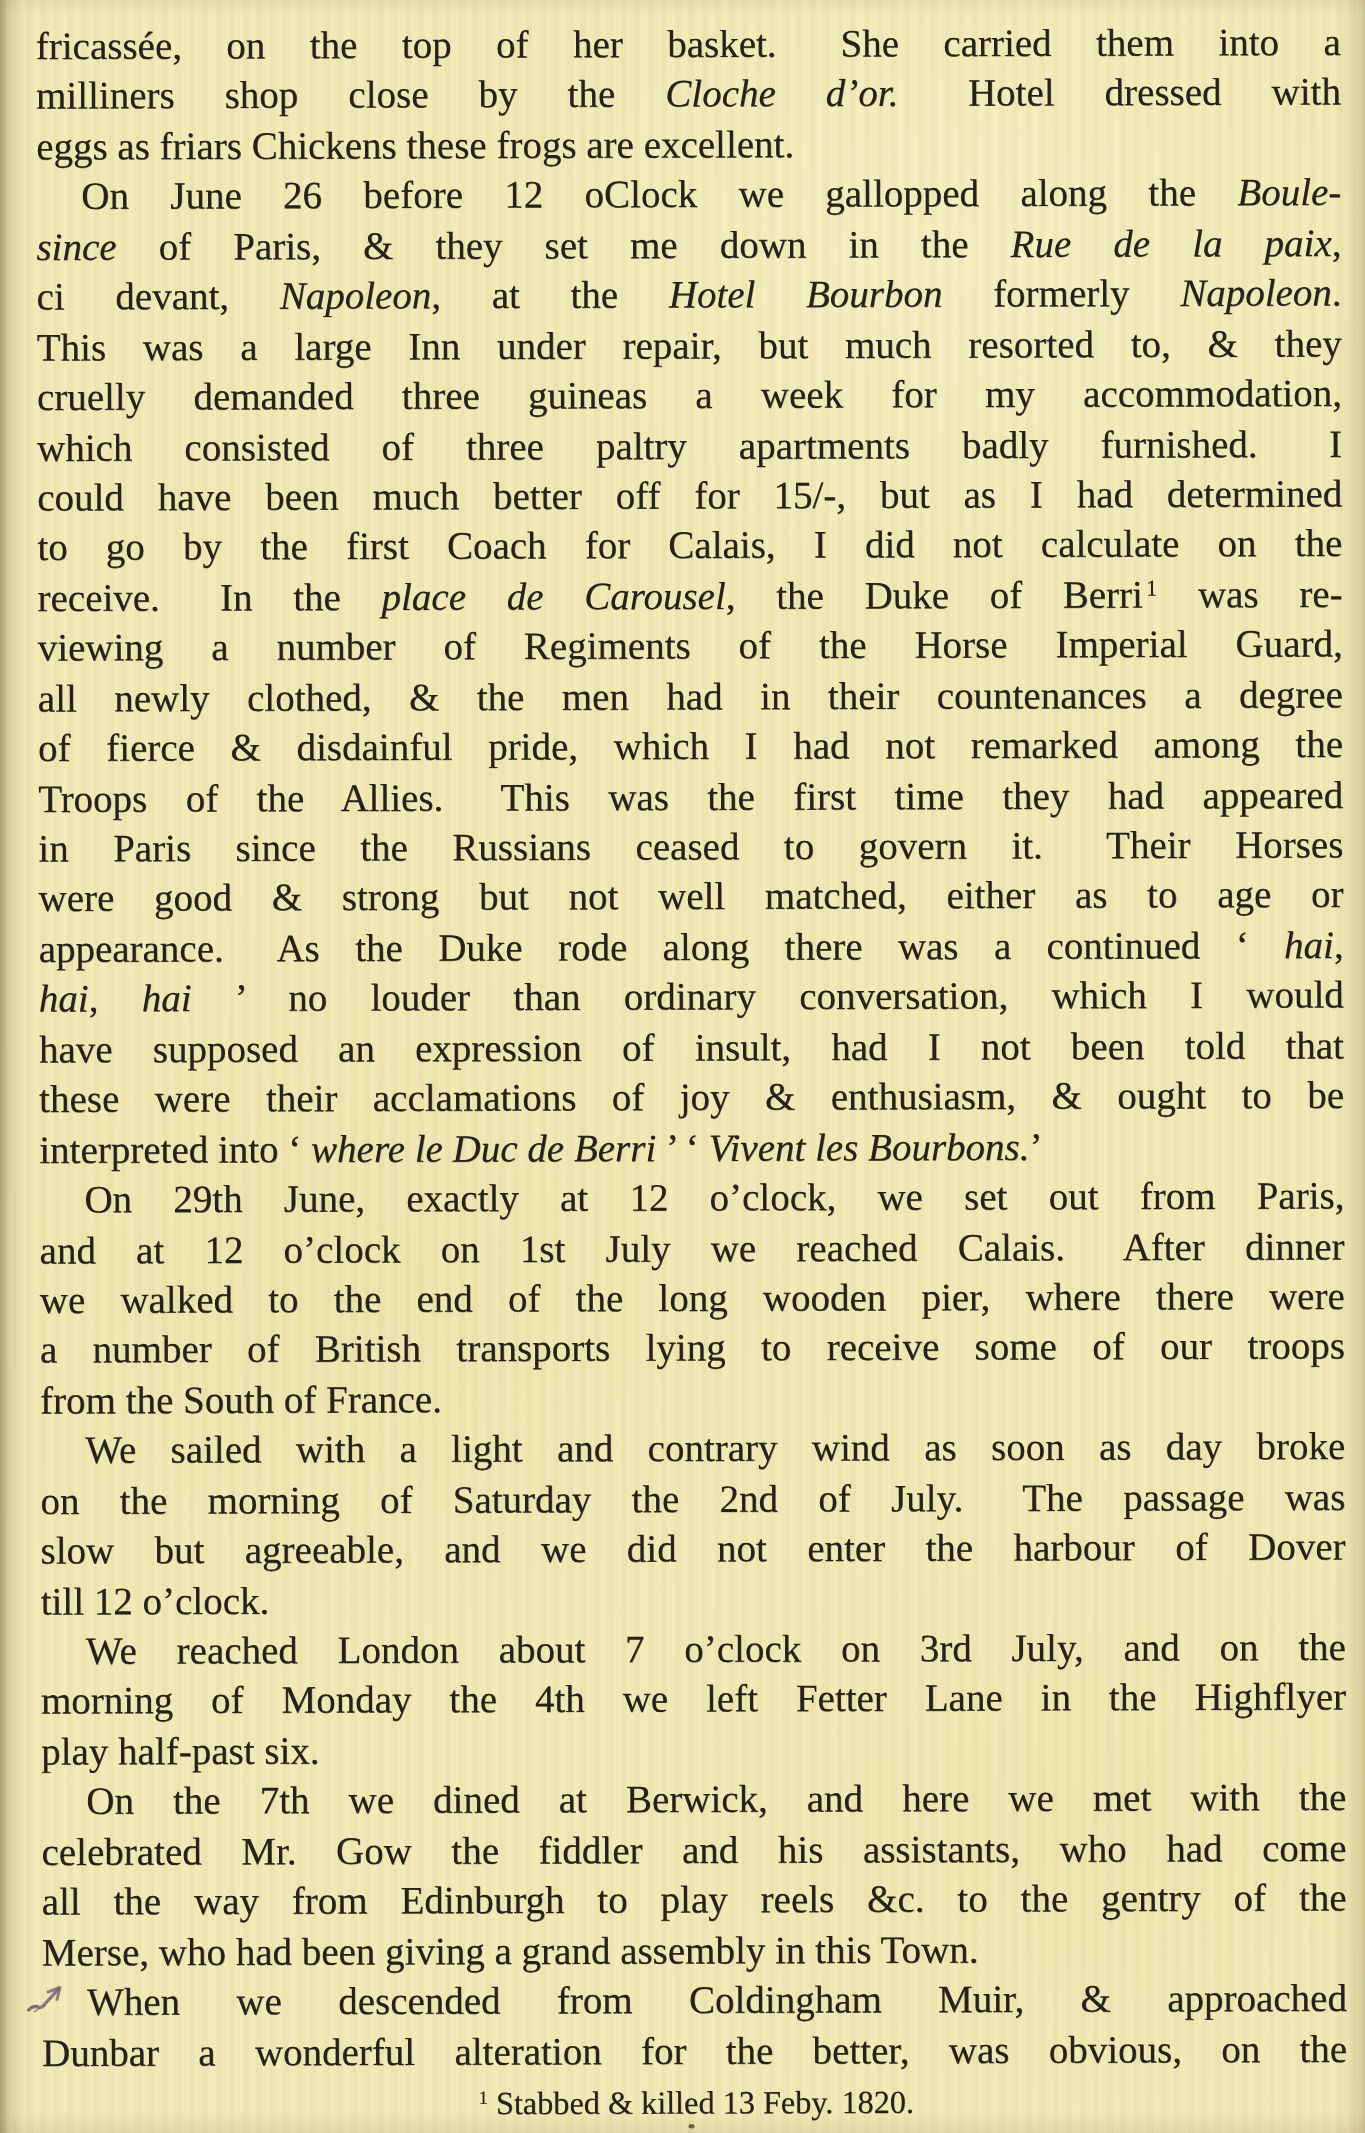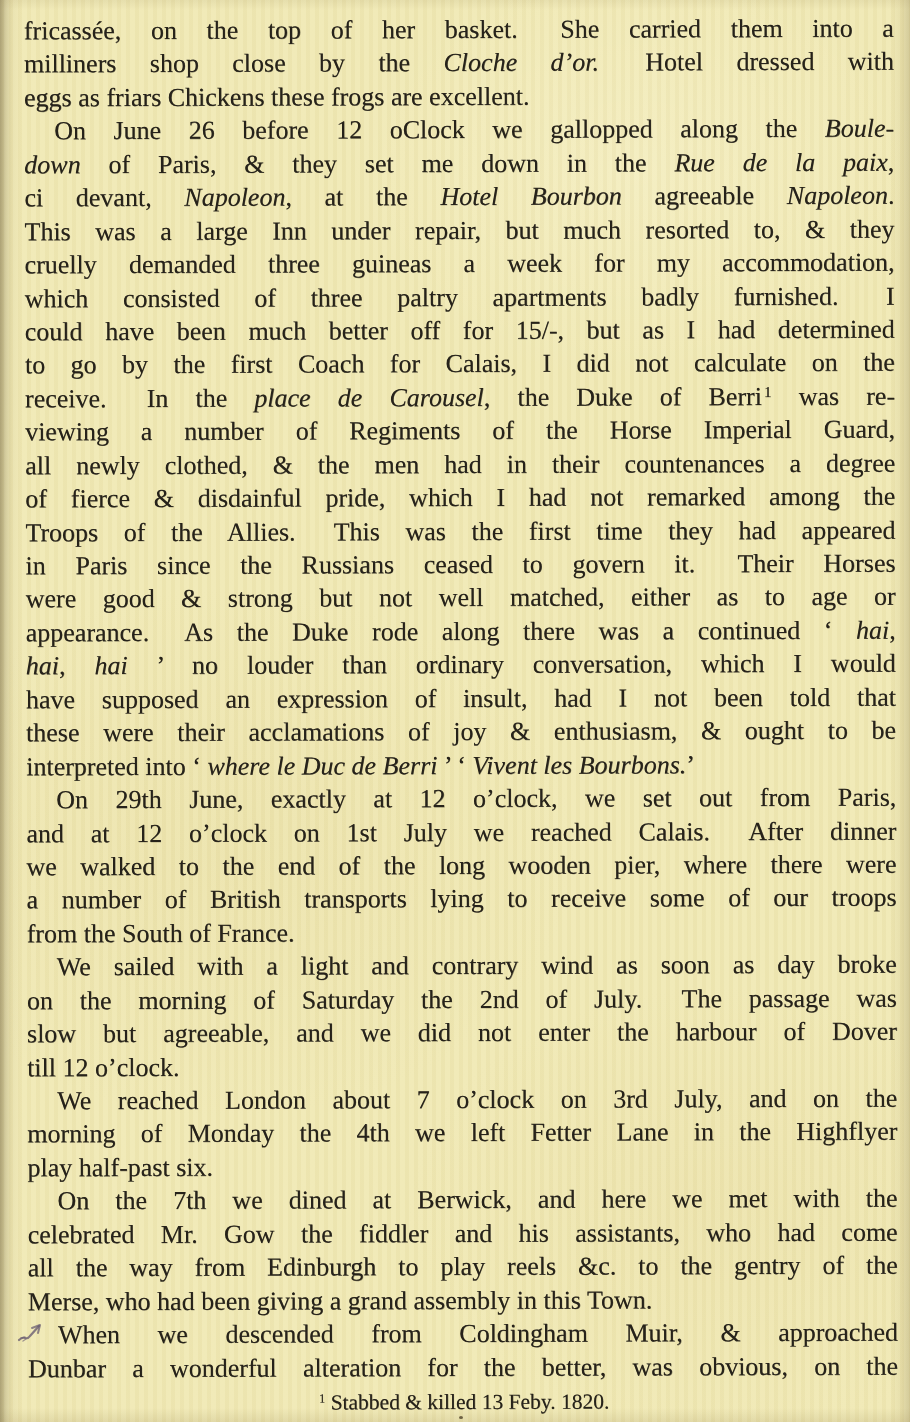--- a/index.html
+++ b/index.html
@@ -79,22 +79,22 @@
 </head>
 <body>
 
 <div class="book-page">
   <div class="text-block">
 
     <div class="line j"><span>fricassée, on the top of her basket.  She carried them into a</span></div>
       <div class="line j"><span>milliners shop close by the </span><span class="it">Cloche d’or.</span><span>  Hotel dressed with</span></div>
       <div class="line"><span>eggs as friars Chickens these frogs are excellent.</span></div>
       <div class="line j ind"><span>On June 26 before 12 oClock we gallopped along the </span><span class="it">Boule-</span></div>
-      <div class="line j"><span class="it">down</span><span> of Paris, &amp; they set me down in the </span><span class="it">Rue de la paix</span><span>,</span></div>
-      <div class="line j"><span>ci devant, </span><span class="it">Napoleon</span><span>, at the </span><span class="it">Hotel Bourbon</span><span> agreeable </span><span class="it">Napoleon</span><span>.</span></div>
+      <div class="line j"><span class="it">since</span><span> of Paris, &amp; they set me down in the </span><span class="it">Rue de la paix</span><span>,</span></div>
+      <div class="line j"><span>ci devant, </span><span class="it">Napoleon</span><span>, at the </span><span class="it">Hotel Bourbon</span><span> formerly </span><span class="it">Napoleon</span><span>.</span></div>
       <div class="line j"><span>This was a large Inn under repair, but much resorted to, &amp; they</span></div>
       <div class="line j"><span>cruelly demanded three guineas a week for my accommodation,</span></div>
       <div class="line j"><span>which consisted of three paltry apartments badly furnished.  I</span></div>
       <div class="line j"><span>could have been much better off for 15/-, but as I had determined</span></div>
       <div class="line j"><span>to go by the first Coach for Calais, I did not calculate on the</span></div>
       <div class="line j"><span>receive.  In the </span><span class="it">place de Carousel</span><span>, the Duke of Berri</span><span class="sup">1</span><span> was re-</span></div>
       <div class="line j"><span>viewing a number of Regiments of the Horse Imperial Guard,</span></div>
       <div class="line j"><span>all newly clothed, &amp; the men had in their countenances a degree</span></div>
       <div class="line j"><span>of fierce &amp; disdainful pride, which I had not remarked among the</span></div>
       <div class="line j"><span>Troops of the Allies.  This was the first time they had appeared</span></div>

